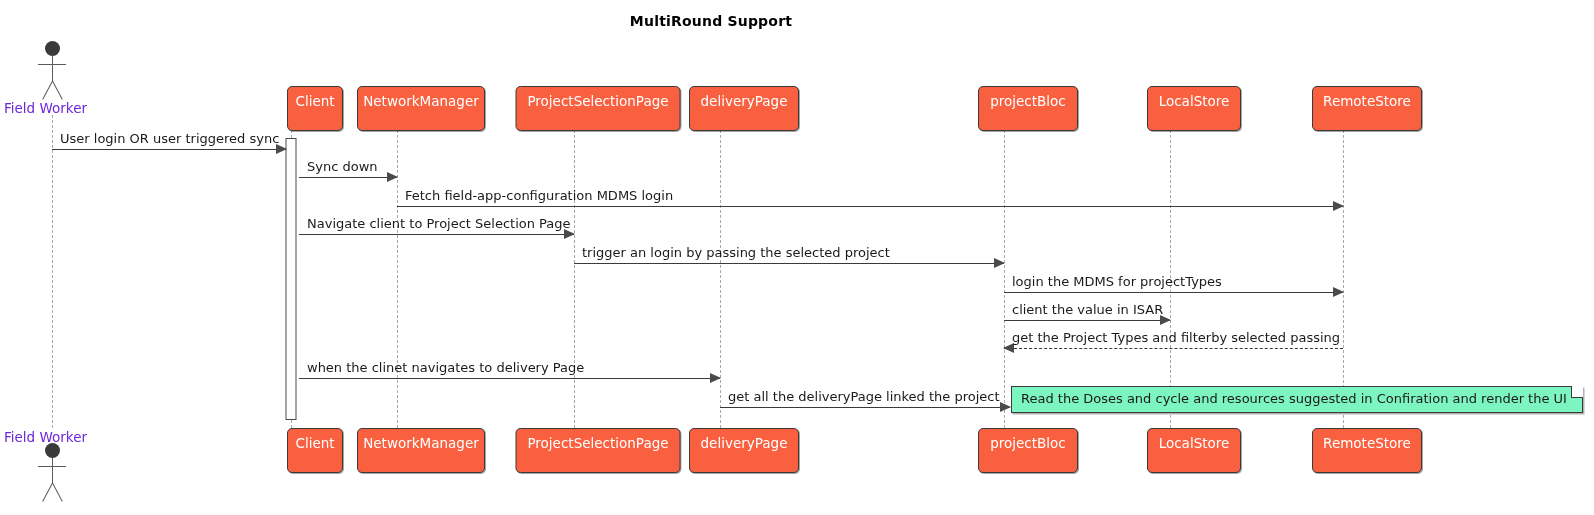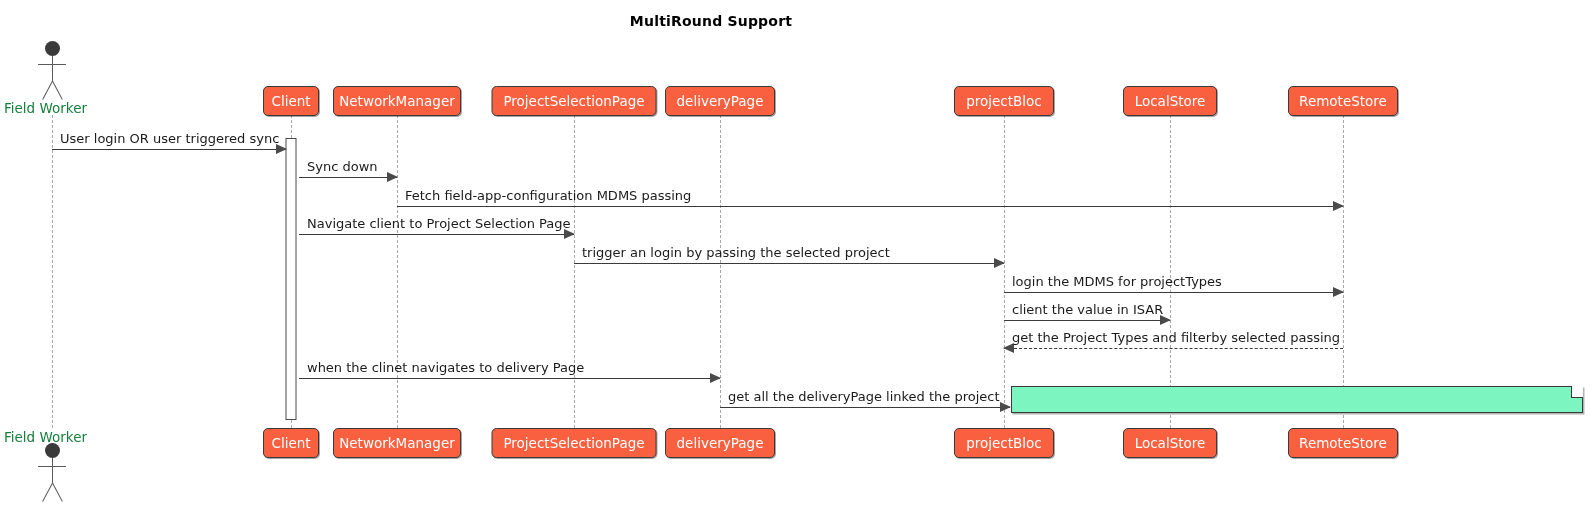--- a/index.html
+++ b/index.html
@@ -33,31 +33,32 @@
   
   .lifeline {
     position: absolute;
     width: 0;
     border-left: 1px dashed #a8a8a8;
   }
   
   .participant {
     position: absolute;
     box-sizing: border-box;
-    height: 30px;
+    height: 45px;
     line-height: 28px;
     background: #F8603F;
     border: 1.5px solid #3a3a3a;
     border-radius: 5px;
     color: #ffffff;
     font-size: 13.5px;
     text-align: center;
     white-space: nowrap;
     box-shadow: 1px 1px 0 rgba(0,0,0,0.35);
     transform: translateX(-50%);
+    margin-left: 24px;
   }
   
   .actor {
     position: absolute;
     width: 40px;
     height: 62px;
     transform: translateX(-50%);
   }
   .actor .head {
     position: absolute;
@@ -93,21 +94,21 @@
     width: 0;
     height: 21px;
     border-left: 1.3px solid #5a5a5a;
     transform-origin: top center;
   }
   .actor .leg.l { transform: rotate(28deg); }
   .actor .leg.r { transform: rotate(-28deg); }
   .actor-label {
     position: absolute;
     font-size: 13.5px;
-    color: #15803d;
+    color: #6d28d9;
     white-space: nowrap;
   }
   
   .activation {
     position: absolute;
     box-sizing: border-box;
     width: 11px;
     background: #ffffff;
     border: 1.2px solid #4a4a4a;
     transform: translateX(-50%);
@@ -205,21 +206,21 @@
         <div class="label left">User login OR user triggered sync</div>
       </div>
       <div class="msg" style="left: 299px; top: 177px; width: 98px;">
         <div class="line"></div>
         <div class="head-r"></div>
         <div class="label left">Sync down</div>
       </div>
       <div class="msg" style="left: 397px; top: 206px; width: 946px;">
         <div class="line"></div>
         <div class="head-r"></div>
-        <div class="label left">Fetch field-app-configuration MDMS passing</div>
+        <div class="label left">Fetch field-app-configuration MDMS login</div>
       </div>
       <div class="msg" style="left: 299px; top: 234px; width: 275px;">
         <div class="line"></div>
         <div class="head-r"></div>
         <div class="label left">Navigate client to Project Selection Page</div>
       </div>
       <div class="msg" style="left: 574px; top: 263px; width: 430px;">
         <div class="line"></div>
         <div class="head-r"></div>
         <div class="label left">trigger an login by passing the selected project</div>
@@ -278,16 +279,16 @@
       <div class="actor" style="left: 52px; top: 443px;">
         <div class="head"></div>
         <div class="body"></div>
         <div class="arms"></div>
         <div class="leg l"></div>
         <div class="leg r"></div>
       </div>
       <div class="actor-label" style="left: 4px; top: 429px;">Field Worker</div>
     </div>
   <div id="layer-notes">
-      <div class="note" style="left: 1011px; top: 386px; width: 572px; height: 27px;"><div class="fold"></div></div>
+      <div class="note" style="left: 1011px; top: 386px; width: 572px; height: 27px;"><span>Read the Doses and cycle and resources suggested in Confiration and render the UI</span><div class="fold"></div></div>
     </div>
 
 </div>
 
 </body></html>

